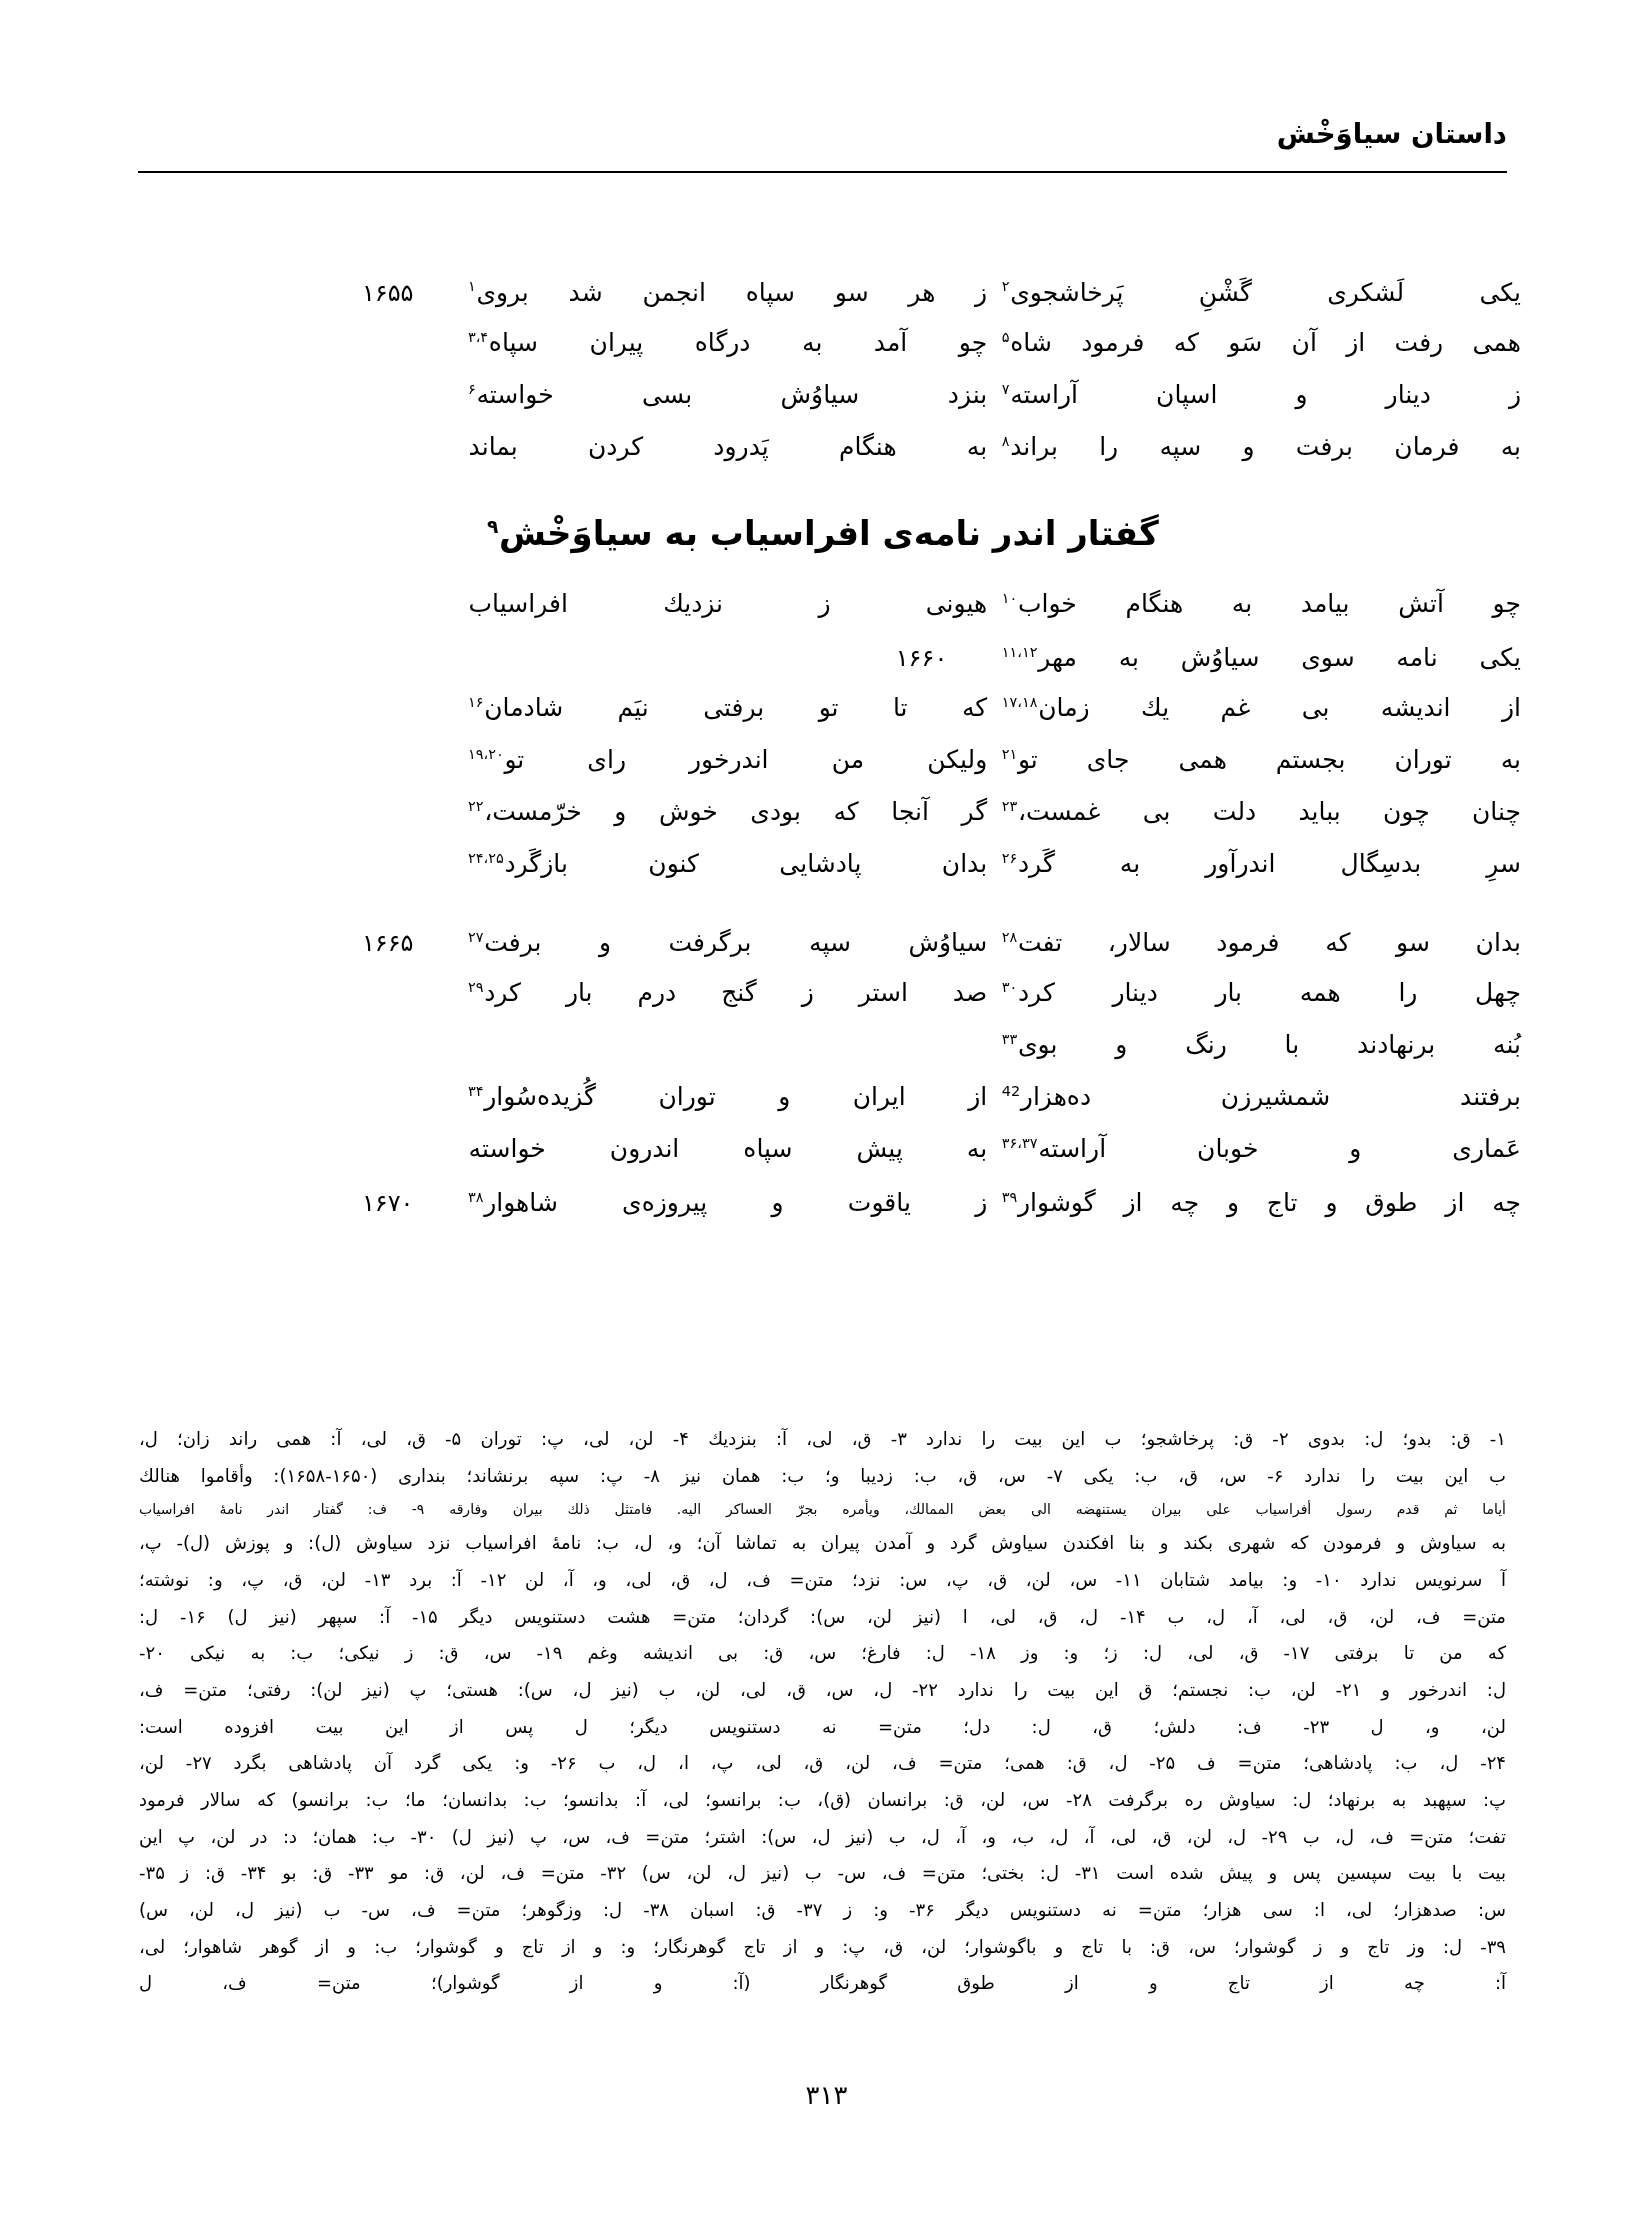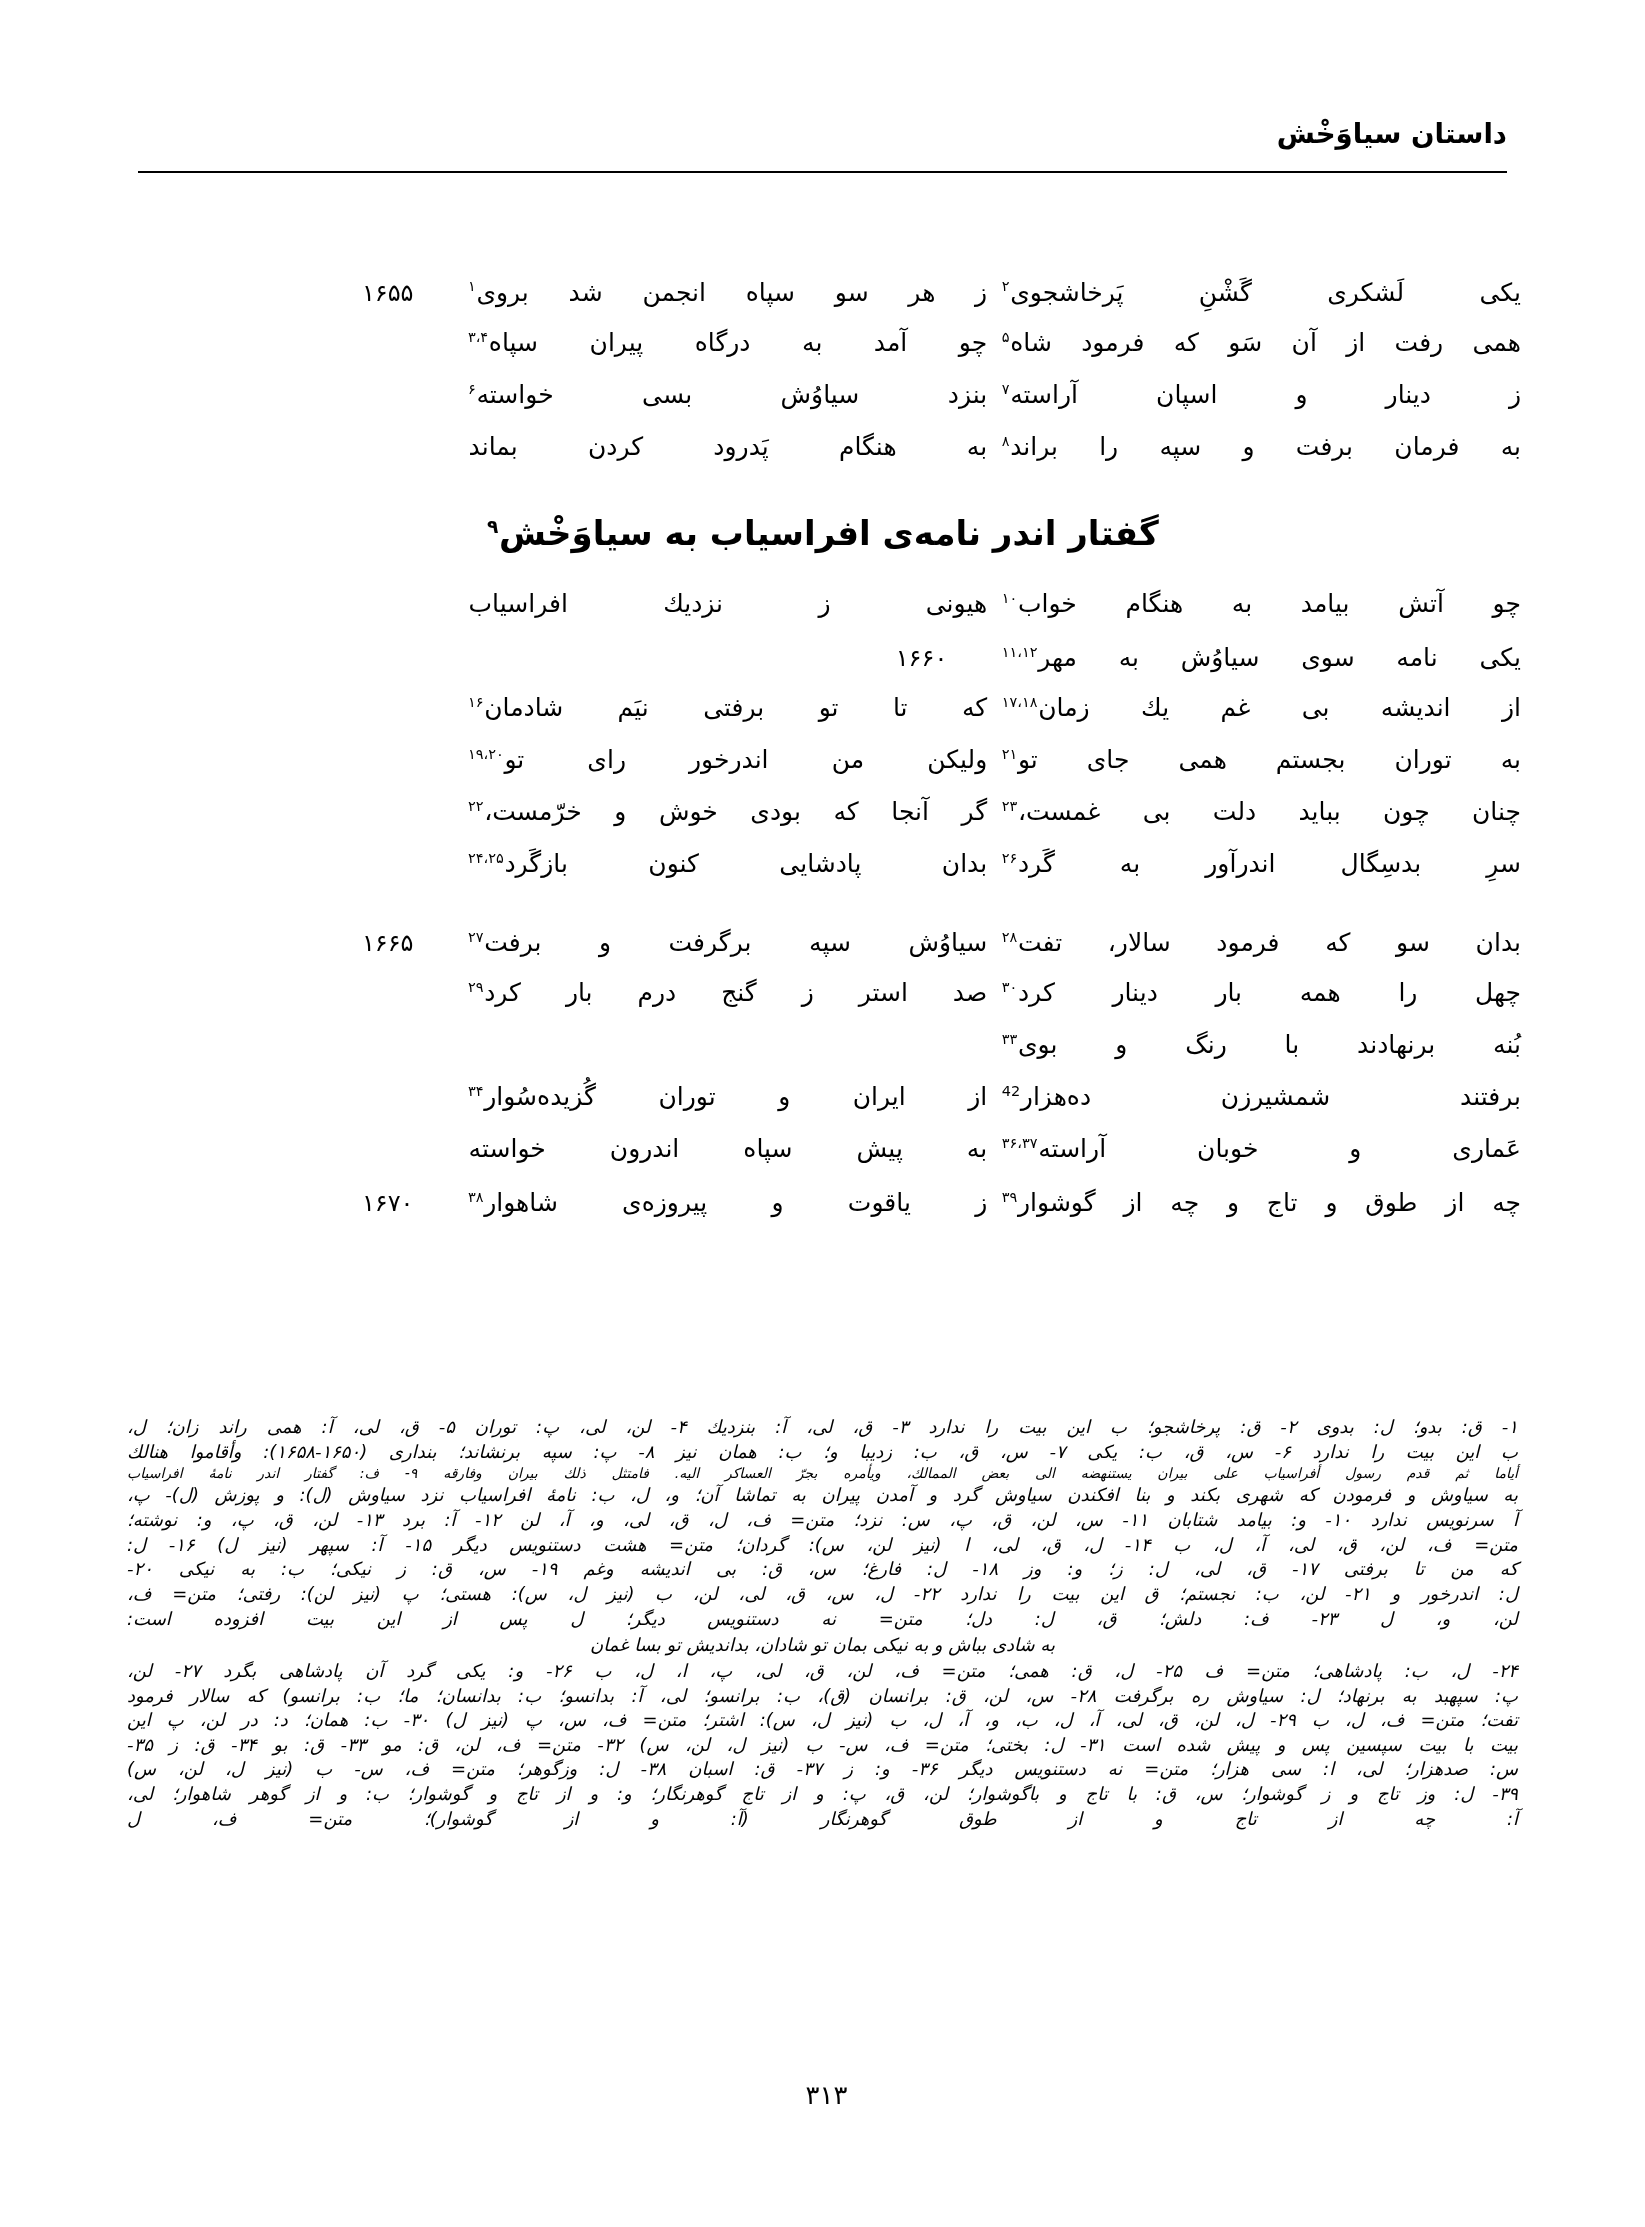--- a/index.html
+++ b/index.html
@@ -114,26 +114,25 @@
     position: absolute;
     top: 1415px;
     right: 127px;
     left: 127px;
     font-size: 18px;
     line-height: 1.37;
     text-align: justify;
     text-align-last: justify;
   }
   .apparatus p {
-    margin: 0;
+    margin: 12px;
     padding: 0;
     text-align: justify;
     text-align-last: justify;
     white-space: nowrap;
-    font-style: italic;
   }
   .apparatus p.freeline {
     text-align-last: justify;
   }
   .apparatus p.lastline {
     text-align-last: right;
     white-space: normal;
   }
   .apparatus p.inserted-verse {
     text-align: center;
@@ -260,21 +259,20 @@
   <div class="apparatus">
     <p class="freeline">۱- ق: بدو؛ ل: بدوی   ۲- ق: پرخاشجو؛ ب این بیت را ندارد   ۳- ق، لی، آ: بنزدیك   ۴- لن، لی، پ: توران   ۵- ق، لی، آ: همی راند زان؛ ل،</p>
     <p class="freeline">ب این بیت را ندارد   ۶- س، ق، ب: یکی   ۷- س، ق، ب: زدیبا و؛ ب: همان نیز   ۸- پ: سپه برنشاند؛ بنداری (۱۶۵۰-۱۶۵۸): وأقاموا هنالك</p>
     <p class="freeline ar">أیاما ثم قدم رسول أفراسیاب علی بیران یستنهضه الی بعض الممالك، ویأمره بجرّ العساكر الیه. فامتثل ذلك بیران وفارقه   ۹- ف: گفتار اندر نامۀ افراسیاب</p>
     <p class="freeline">به سیاوش و فرمودن که شهری بکند و بنا افکندن سیاوش گرد و آمدن پیران به تماشا آن؛ و، ل، ب: نامۀ افراسیاب نزد سیاوش (ل): و پوزش (ل)- پ،</p>
     <p class="freeline">آ سرنویس ندارد   ۱۰- و: بیامد شتابان   ۱۱- س، لن، ق، پ، س: نزد؛ متن= ف، ل، ق، لی، و، آ، لن   ۱۲- آ: برد   ۱۳- لن، ق، پ، و: نوشته؛</p>
     <p class="freeline">متن= ف، لن، ق، لی، آ، ل، ب   ۱۴- ل، ق، لی، ا (نیز لن، س): گردان؛ متن= هشت دستنویس دیگر   ۱۵- آ: سپهر (نیز ل)   ۱۶- ل:</p>
     <p class="freeline">که من تا برفتی   ۱۷- ق، لی، ل: ز؛ و: وز   ۱۸- ل: فارغ؛ س، ق: بی اندیشه وغم   ۱۹- س، ق: ز نیکی؛ ب: به نیکی   ۲۰-</p>
     <p class="freeline">ل: اندرخور و   ۲۱- لن، ب: نجستم؛ ق این بیت را ندارد   ۲۲- ل، س، ق، لی، لن، ب (نیز ل، س): هستی؛ پ (نیز لن): رفتی؛ متن= ف،</p>
     <p class="freeline">لن، و، ل   ۲۳- ف: دلش؛ ق، ل: دل؛ متن= نه دستنویس دیگر؛ ل پس از این بیت افزوده است:</p>
-    <p class="inserted-verse">به شادی بباش و به نیکی بمان   تو شادان، بداندیش تو بسا غمان</p>
     <p class="freeline">۲۴- ل، ب: پادشاهی؛ متن= ف   ۲۵- ل، ق: همی؛ متن= ف، لن، ق، لی، پ، ا، ل، ب   ۲۶- و: یکی گرد آن پادشاهی بگرد   ۲۷- لن،</p>
     <p class="freeline">پ: سپهبد به برنهاد؛ ل: سیاوش ره برگرفت   ۲۸- س، لن، ق: برانسان (ق)، ب: برانسو؛ لی، آ: بدانسو؛ ب: بدانسان؛ ما؛ ب: برانسو) که سالار فرمود</p>
     <p class="freeline">تفت؛ متن= ف، ل، ب   ۲۹- ل، لن، ق، لی، آ، ل، ب، و، آ، ل، ب (نیز ل، س): اشتر؛ متن= ف، س، پ (نیز ل)   ۳۰- ب: همان؛ د: در لن، پ این</p>
     <p class="freeline">بیت با بیت سپسین پس و پیش شده است   ۳۱- ل: بختی؛ متن= ف، س- ب (نیز ل، لن، س)   ۳۲- متن= ف، لن، ق: مو   ۳۳- ق: بو   ۳۴- ق: ز   ۳۵-</p>
     <p class="freeline">س: صدهزار؛ لی، ا: سی هزار؛ متن= نه دستنویس دیگر   ۳۶- و: ز   ۳۷- ق: اسبان   ۳۸- ل: وزگوهر؛ متن= ف، س- ب (نیز ل، لن، س)</p>
     <p class="freeline">۳۹- ل: وز تاج و ز گوشوار؛ س، ق: با تاج و باگوشوار؛ لن، ق، پ: و از تاج گوهرنگار؛ و: و از تاج و گوشوار؛ ب: و از گوهر شاهوار؛ لی،</p>
     <p class="freeline">آ: چه از تاج و از طوق گوهرنگار (آ: و از گوشوار)؛ متن= ف، ل</p>
     <p class="lastline"></p>
   </div>
 

